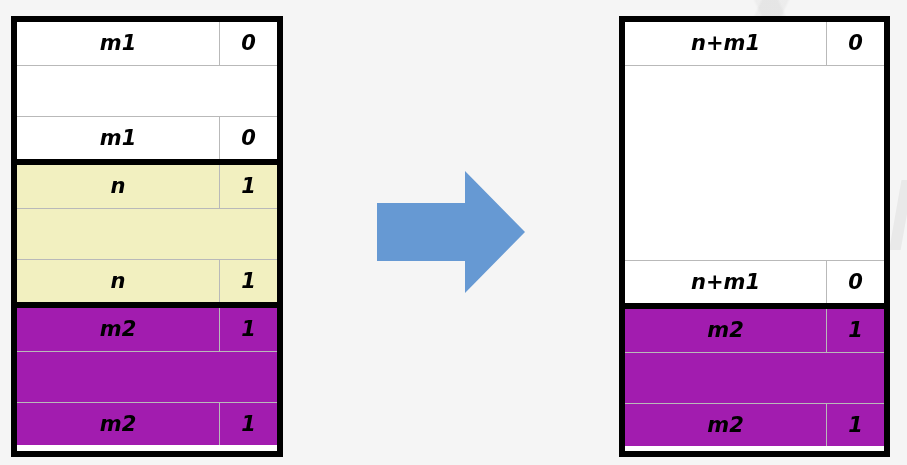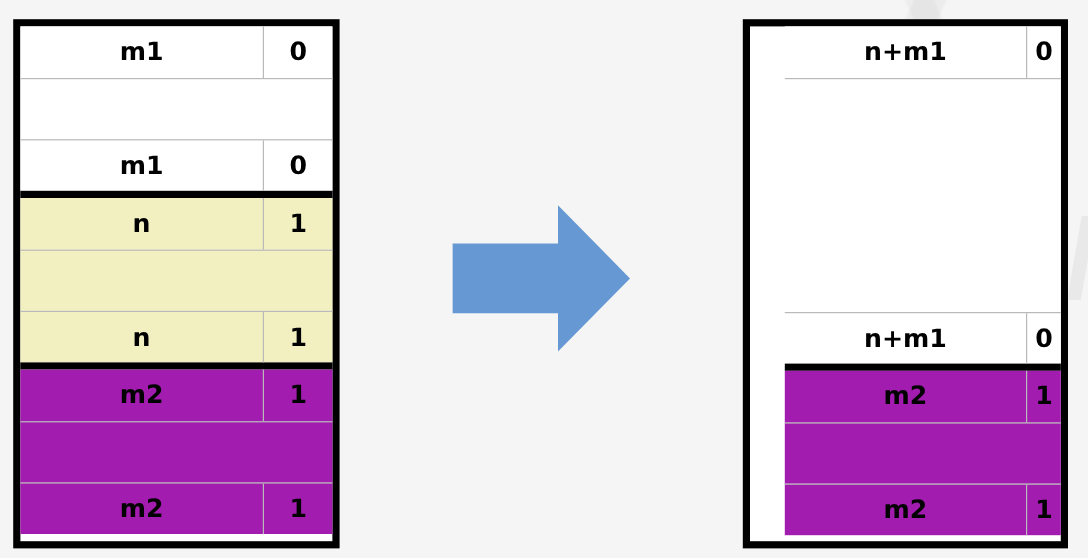--- a/index.html
+++ b/index.html
@@ -37,21 +37,21 @@
   }
 
   
   .table {
     position: absolute;
     border: 6px solid #000000;
     box-sizing: border-box;
     background: #ffffff;
   }
   #table-left  { left: 11px;  top: 16px; width: 272px; height: 441px; }
-  #table-right { left: 619px; top: 16px; width: 271px; height: 441px; padding-left: 29px; }
+  #table-right { left: 619px; top: 16px; width: 271px; height: 441px; }
 
   .section {
     display: block;
     box-sizing: border-box;
   }
   .section + .section {
     border-top: 6px solid #000000;
   }
 
   .row {
@@ -80,21 +80,21 @@
   .cell-value { flex: 1 1 auto; border-left: 1px solid #b9b9b9; }
 
   #table-right .cell-label { flex: 0 0 201px; }
 
   
   .fill-white  { background: #ffffff; }
   .fill-yellow { background: #f2f0c0; }
   .fill-green  { background: #a21caf; }
 
   
-  .h-text  { height: 43px; }
+  .h-text  { height: 43px; font-style: italic; }
   .h-gap   { height: 51px; }
   .h-gapL  { height: 195px; }
 
   .row.blank .cell-value { border-left: none; }
 
   
   #transform-arrow {
     position: absolute;
     left: 377px;
     top: 171px;

